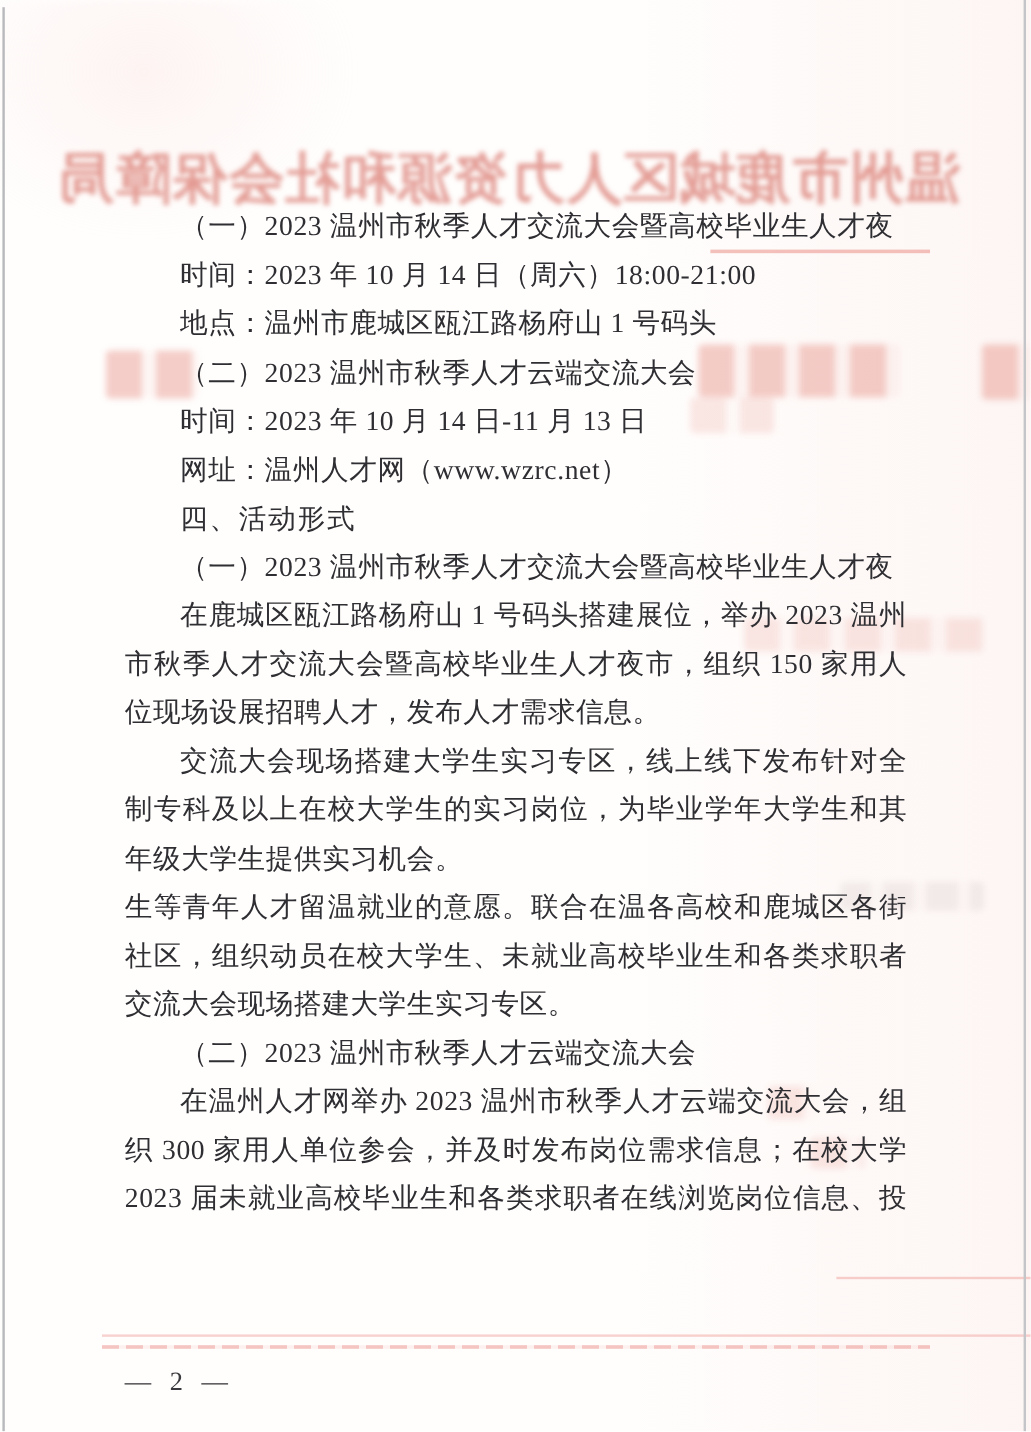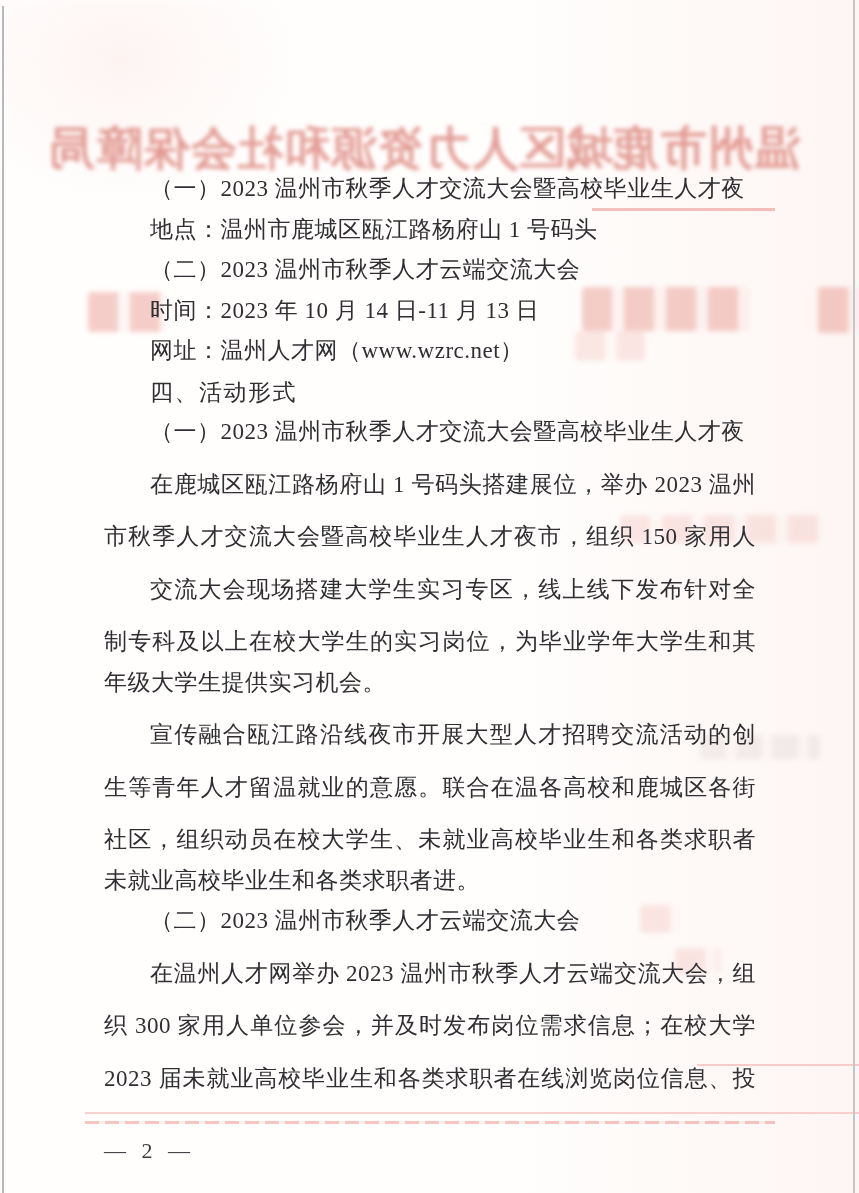--- a/index.html
+++ b/index.html
@@ -56,21 +56,21 @@
   .st2 { left:85px;  top:1112px; width:774px; height:2px; background:rgba(244,180,175,0.6); }
   .st3 { left:85px;  top:1121px; width:690px; height:3px;
          background:repeating-linear-gradient(90deg, rgba(236,150,145,0.55) 0 14px, rgba(236,150,145,0.12) 14px 20px); }
   
   .content {
     position:absolute; left:104px; top:169px; width:652px;
     font-size:23px; line-height:40.5px; color:#2f2f33; letter-spacing:0.5px;
   }
   .line { height:40.5px; overflow:hidden; }
   .indent  { text-indent:2em; }
-  .justify { text-align:justify; text-align-last:justify;margin-top:12px; }
+  .justify { text-align:justify; text-align-last:justify; }
   .hei {
     font-family:"Liberation Sans","DejaVu Sans",sans-serif;
     font-weight:normal; letter-spacing:1.5px;
   }
   .footer {
     position:absolute; left:104px; top:1138px;
     font-size:22px; letter-spacing:5px; color:#3a3a3e;
   }
 </style>
 </head>
@@ -92,35 +92,36 @@
   <div class="smudge faint s6"></div>
   <div class="smudge faint s7"></div>
   <div class="smudge gray s8"></div>
 
   <div class="streak st1"></div>
   <div class="streak st2"></div>
   <div class="streak st3"></div>
 
   <div class="content">
     <div class="line indent">（一）2023 温州市秋季人才交流大会暨高校毕业生人才夜市</div>
+    <div class="line indent">时间：2023 年 10 月 14 日（周六）18:00-21:00</div>
     <div class="line indent">地点：温州市鹿城区瓯江路杨府山 1 号码头</div>
     <div class="line indent">（二）2023 温州市秋季人才云端交流大会</div>
     <div class="line indent">时间：2023 年 10 月 14 日-11 月 13 日</div>
     <div class="line indent">网址：温州人才网（www.wzrc.net）</div>
     <div class="line indent hei">四、活动形式</div>
     <div class="line indent">（一）2023 温州市秋季人才交流大会暨高校毕业生人才夜市</div>
     <div class="line indent justify">在鹿城区瓯江路杨府山 1 号码头搭建展位，举办 2023 温州</div>
     <div class="line justify">市秋季人才交流大会暨高校毕业生人才夜市，组织 150 家用人单</div>
+    <div class="line">位现场设展招聘人才，发布人才需求信息。</div>
     <div class="line indent justify">交流大会现场搭建大学生实习专区，线上线下发布针对全日</div>
     <div class="line justify">制专科及以上在校大学生的实习岗位，为毕业学年大学生和其他</div>
     <div class="line">年级大学生提供实习机会。</div>
-    <div class="line indent justify">宣传融合瓯江路沿线夜市开展大型人才招聘交流活动的创</div>
     <div class="line justify">生等青年人才留温就业的意愿。联合在温各高校和鹿城区各街道</div>
     <div class="line justify">社区，组织动员在校大学生、未就业高校毕业生和各类求职者进</div>
-    <div class="line">未就业高校毕业生和各类求职者进。</div>
+    <div class="line">交流大会现场搭建大学生实习专区。</div>
     <div class="line indent">（二）2023 温州市秋季人才云端交流大会</div>
     <div class="line indent justify">在温州人才网举办 2023 温州市秋季人才云端交流大会，组</div>
     <div class="line justify">织 300 家用人单位参会，并及时发布岗位需求信息；在校大学生、</div>
     <div class="line justify">2023 届未就业高校毕业生和各类求职者在线浏览岗位信息、投</div>
   </div>
 
   <div class="footer">— 2 —</div>
 
   <div class="edge-left"></div>
   <div class="edge-right"></div>

